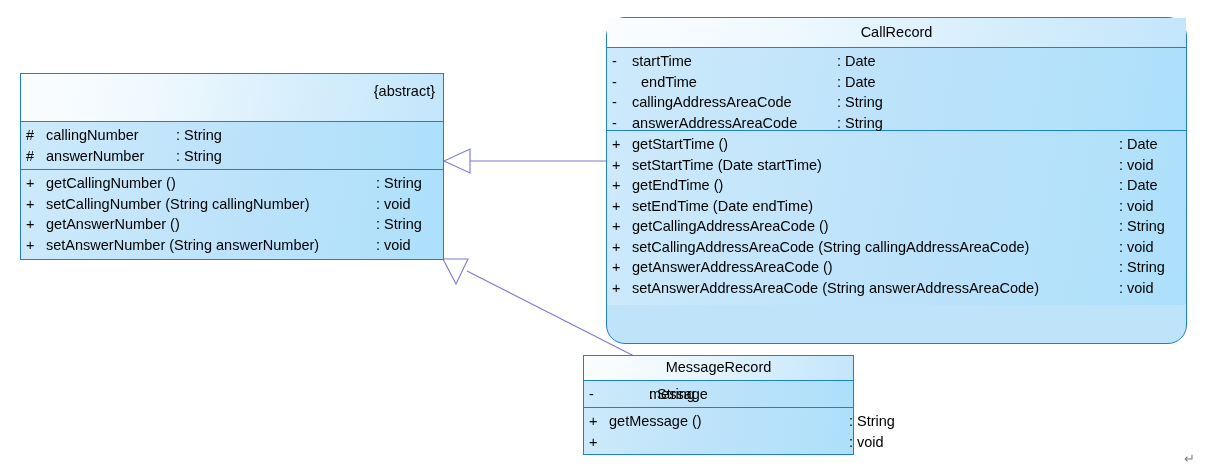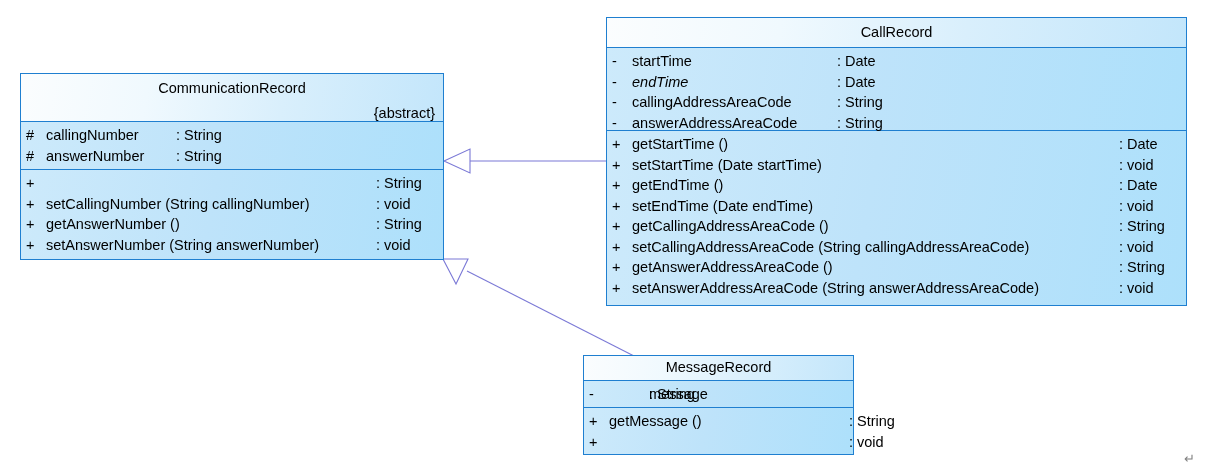--- a/index.html
+++ b/index.html
@@ -108,71 +108,71 @@
     </g>
 
     <g>
       <line x1="634" y1="356" x2="467" y2="271" stroke="#7b79d6" stroke-width="1.1"></line>
       <polygon points="443,259 468,259 456,284" fill="#ffffff" stroke="#7b79d6" stroke-width="1.1"></polygon>
     </g>
   </svg>
 
   <div class="uml-class" style="left:20px; top:73px; width:424px; height:187px;">
     <div class="uml-header" style="height:48px;">
-      <div class="uml-title">CommunicationRecord</div>
       <div class="uml-abstract">{abstract}</div>
     </div>
     <div class="uml-compartment" style="height:48px;">
       <div class="uml-row">
         <span class="vis">#</span>
         <span class="mname" style="left:25px;text-align:right;">callingNumber</span>
         <span class="mtype" style="left:155px;">: String</span>
       </div>
       <div class="uml-row">
         <span class="vis">#</span>
         <span class="mname" style="left:25px;">answerNumber</span>
         <span class="mtype" style="left:155px;">: String</span>
       </div>
     </div>
     <div class="uml-compartment last" style="height:89px;">
       <div class="uml-row">
         <span class="vis">+</span>
+        <span class="mname" style="left:25px;">getCallingNumber ()</span>
         <span class="mtype" style="left:355px;">: String</span>
       </div>
       <div class="uml-row">
         <span class="vis">+</span>
         <span class="mname" style="left:25px;">setCallingNumber (String callingNumber)</span>
         <span class="mtype" style="left:355px;">: void</span>
       </div>
       <div class="uml-row">
         <span class="vis">+</span>
         <span class="mname" style="left:25px;">getAnswerNumber ()</span>
         <span class="mtype" style="left:355px;">: String</span>
       </div>
       <div class="uml-row">
         <span class="vis">+</span>
         <span class="mname" style="left:25px;">setAnswerNumber (String answerNumber)</span>
         <span class="mtype" style="left:355px;">: void</span>
       </div>
     </div>
   </div>
 
-  <div class="uml-class" style="left:606px; top:17px; width:581px; height:289px;">
+  <div class="uml-class" style="left:606px; top:17px; width:581px; height:327px;border-radius:19px;">
     <div class="uml-header" style="height:30px;">
       <div class="uml-title">CallRecord</div>
     </div>
     <div class="uml-compartment" style="height:83px;">
       <div class="uml-row">
         <span class="vis">-</span>
         <span class="mname" style="left:25px;">startTime</span>
         <span class="mtype" style="left:230px;">: Date</span>
       </div>
       <div class="uml-row">
         <span class="vis">-</span>
-        <span class="mname" style="left:25px;font-style:italic;">endTime</span>
+        <span class="mname" style="left:34px;">endTime</span>
         <span class="mtype" style="left:230px;">: Date</span>
       </div>
       <div class="uml-row">
         <span class="vis">-</span>
         <span class="mname" style="left:25px;">callingAddressAreaCode</span>
         <span class="mtype" style="left:230px;">: String</span>
       </div>
       <div class="uml-row">
         <span class="vis">-</span>
         <span class="mname" style="left:25px;">answerAddressAreaCode</span>

